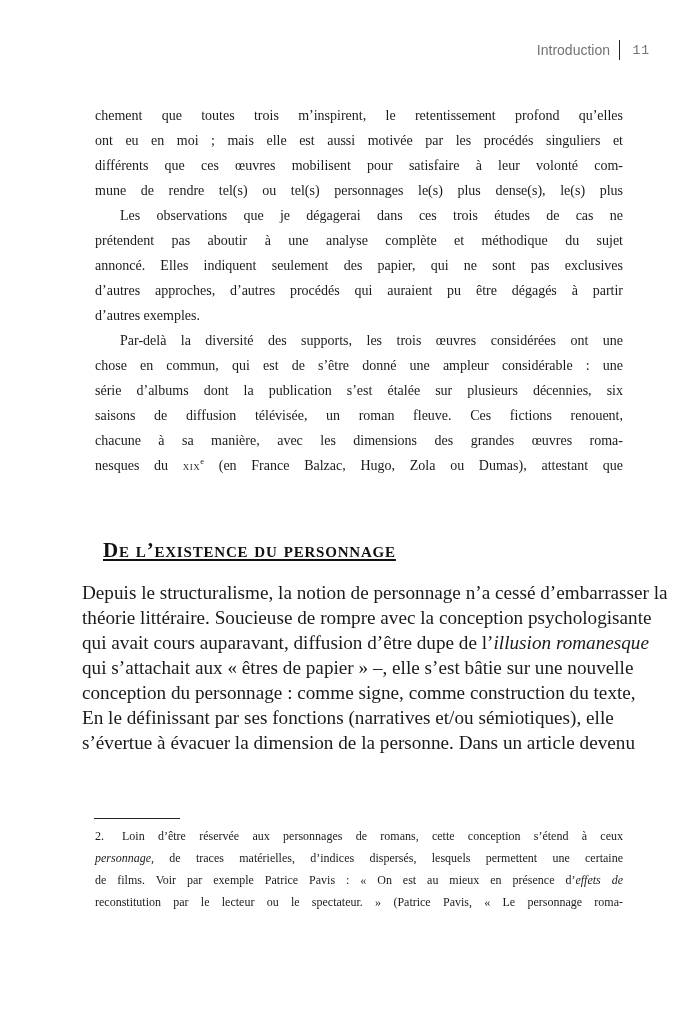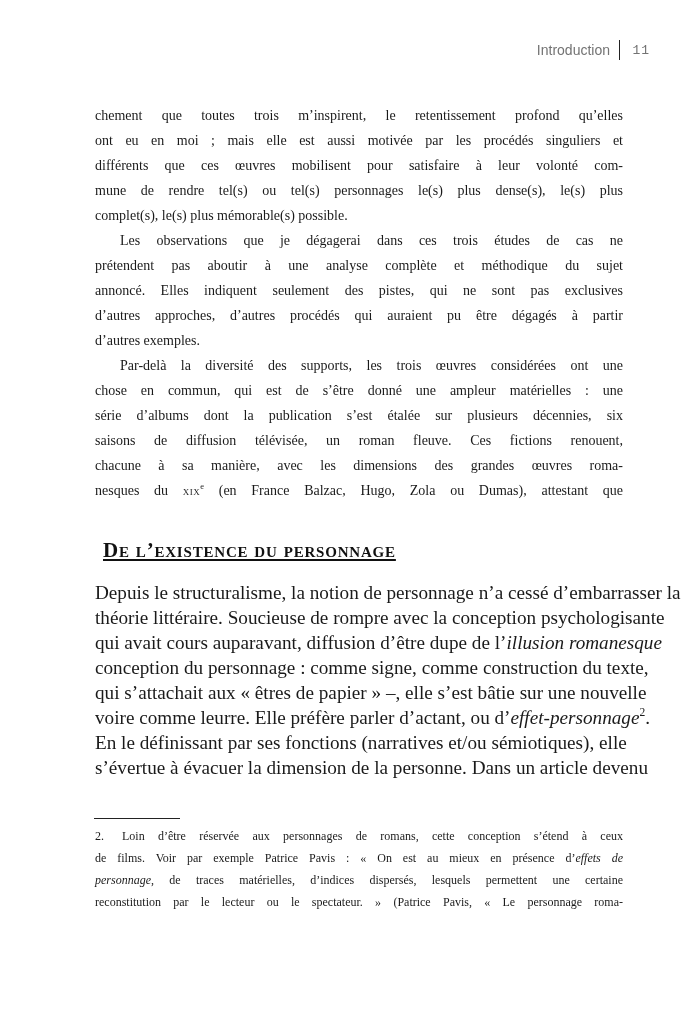--- a/index.html
+++ b/index.html
@@ -77,21 +77,21 @@
       font-size: 21px;
       font-weight: bold;
       font-variant: small-caps;
       letter-spacing: 0.8px;
       color: #111;
       margin: 8px;
       text-decoration: underline;
     }
     .main2 {
       position: absolute;
-      left: 95px;
+      left: 82px;
       width: 528px;
       top: 580px;
       font-size: 19.2px;
       line-height: 25px;
     }
     .footnote-rule {
       position: absolute;
       left: 94px;
       top: 818px;
       width: 86px;
@@ -124,54 +124,52 @@
   <span class="sep"></span>
   <span class="folio">11</span>
 </div>
 
 <div class="main">
   <p>
     <span class="line">chement que toutes trois m’inspirent, le retentissement profond qu’elles</span>
     <span class="line">ont eu en moi ; mais elle est aussi motivée par les procédés singuliers et</span>
     <span class="line">différents que ces œuvres mobilisent pour satisfaire à leur volonté com-</span>
     <span class="line">mune de rendre tel(s) ou tel(s) personnages le(s) plus dense(s), le(s) plus</span>
-    <span class="line last">complet(s), le(s) plus mémorable(s) possible.</span>
   </p>
   <p>
     <span class="line" style="padding-left:25px;box-sizing:border-box;">Les observations que je dégagerai dans ces trois études de cas ne</span>
     <span class="line">prétendent pas aboutir à une analyse complète et méthodique du sujet</span>
-    <span class="line">annoncé. Elles indiquent seulement des pistes, qui ne sont pas exclusives</span>
+    <span class="line">annoncé. Elles indiquent seulement des papier, qui ne sont pas exclusives</span>
     <span class="line">d’autres approches, d’autres procédés qui auraient pu être dégagés à partir</span>
     <span class="line last">d’autres exemples.</span>
   </p>
   <p>
     <span class="line" style="padding-left:25px;box-sizing:border-box;font-family:Liberation Serif, serif;">Par-delà la diversité des supports, les trois œuvres considérées ont une</span>
-    <span class="line">chose en commun, qui est de s’être donné une ampleur matérielles : une</span>
+    <span class="line">chose en commun, qui est de s’être donné une ampleur considérable : une</span>
     <span class="line">série d’albums dont la publication s’est étalée sur plusieurs décennies, six</span>
     <span class="line">saisons de diffusion télévisée, un roman fleuve. Ces fictions renouent,</span>
     <span class="line">chacune à sa manière, avec les dimensions des grandes œuvres roma-</span>
     <span class="line"><span>nesques du </span><span class="sc">xix</span><sup>e</sup><span> (en France Balzac, Hugo, Zola ou Dumas), attestant que</span></span>
   </p>
 </div>
 
 <h2 class="section-heading">De l’existence du personnage</h2>
 
 <div class="main2">
   <span class="line">Depuis le structuralisme, la notion de personnage n’a cessé d’embarrasser la</span>
   <span class="line">théorie littéraire. Soucieuse de rompre avec la conception psychologisante</span>
   <span class="line"><span>qui avait cours auparavant, diffusion d’être dupe de l’</span><em>illusion romanesque</em></span>
+  <span class="line">qui s’attachait aux « êtres de papier » –, elle s’est bâtie sur une nouvelle</span>
   <span class="line">conception du personnage : comme signe, comme construction du texte,</span>
-  <span class="line">qui s’attachait aux « êtres de papier » –, elle s’est bâtie sur une nouvelle</span>
-  <span class="line"><span>voire comme leurre. Elle préfère parler d’actant, ou d’</span><em>effet-personnage</em><sup>2</sup><span>.</span></span>
   <span class="line">En le définissant par ses fonctions (narratives et/ou sémiotiques), elle</span>
   <span class="line">s’évertue à évacuer la dimension de la personne. Dans un article devenu</span>
 </div>
 
 <div class="footnote-rule"></div>
 
 <div class="footnotes">
   <div>
     <span class="line"><span class="fn-num">2.</span><span>Loin d’être réservée aux personnages de romans, cette conception s’étend à ceux</span></span>
+    <span class="line"><em>personnage</em><span>, de traces matérielles, d’indices dispersés, lesquels permettent une certaine</span></span>
     <span class="line"><span>de films. Voir par exemple Patrice Pavis : « On est au mieux en présence d’</span><em>effets de</em></span>
-    <span class="line"><em>personnage</em><span>, de traces matérielles, d’indices dispersés, lesquels permettent une certaine</span></span>
     <span class="line">reconstitution par le lecteur ou le spectateur. » (Patrice Pavis, « Le personnage roma-</span>
   </div>
 </div>
 
 </body></html>

